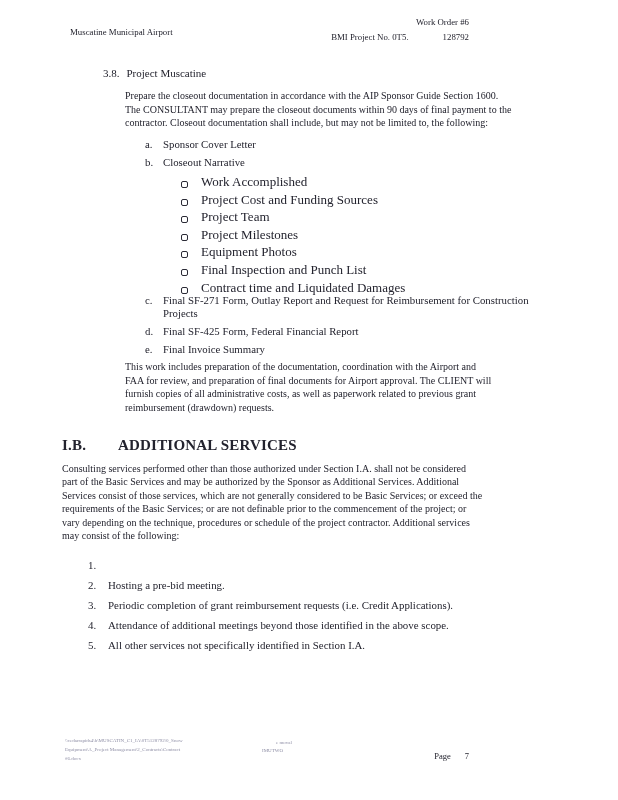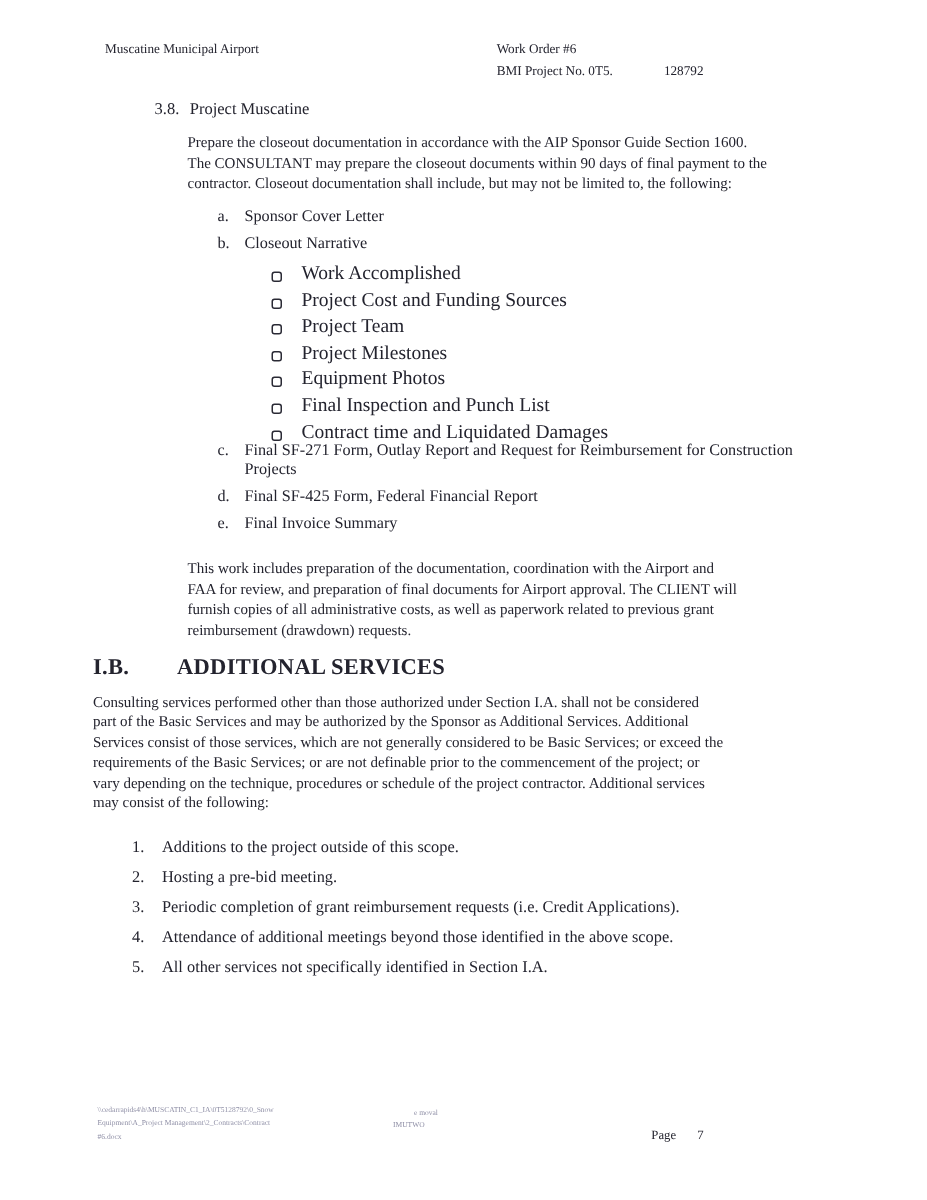--- a/index.html
+++ b/index.html
@@ -3,29 +3,29 @@
 <meta charset="utf-8">
 <style>
   html,body { margin:0; padding:0; background:#ffffff; }
   .page {
     position:relative; width:544px; height:800px; background:#ffffff;
     font-family:"Liberation Serif", serif; color:#23232e; overflow:hidden;
   }
   .pre { white-space:pre-line; }
   
   .hdr-left { position:absolute; top:27px; left:70px; font-size:8.8px; }
-  .hdr-right { position:absolute; top:27px; right:75px; font-size:8.8px; }
+  .hdr-right { position:absolute; top:17px; right:75px; text-align:right; font-size:8.8px; }
   .hdr-proj { margin-top:5px; }
   .hdr-proj .val { display:inline-block; margin-left:34px; }
   
   .h29 { position:absolute; top:67px; left:103px; font-size:11px; }
   .h29 .mk { margin-right:7px; }
   .para { font-size:10px; line-height:13.5px; }
   .p-intro { position:absolute; top:89px; left:125px; width:455px; }
-  .p-closing { position:absolute; top:373px; left:125px; width:455px;font-family:Liberation Serif, serif; }
+  .p-closing { position:absolute; top:360px; left:125px; width:455px;font-family:Liberation Serif, serif; }
   
   .lrow { position:absolute; left:145px; font-size:10.8px; line-height:13.2px; display:flex; }
   .lrow .mk2 { width:18px; flex:0 0 18px; }
   .lrow .txt { width:400px; }
   .row-a { top:138px; } .row-b { top:156px; }
   .row-c { top:294px; } .row-d { top:325px; } .row-e { top:343px; }
   
   .bullets { position:absolute; top:175px; left:181px; }
   .brow { display:flex; align-items:flex-end; margin-bottom:4.6px; font-size:13px; line-height:13px; }
   .circ { width:5px; height:5px; border:1.1px solid #2a2a35; border-radius:2px; margin-top:3.5px; flex:0 0 auto; }
@@ -131,21 +131,20 @@
   <div class="para pre p-addl">Consulting services performed other than those authorized under Section I.A. shall not be considered
 part of the Basic Services and may be authorized by the Sponsor as Additional Services.  Additional
 Services consist of those services, which are not generally considered to be Basic Services; or exceed the
 requirements of the Basic Services; or are not definable prior to the commencement of the project; or
 vary depending on the technique, procedures or schedule of the project contractor.  Additional services
 may consist of the following:</div>
 
   <div class="numlist">
     <div class="nrow">
         <span class="mk2">1.</span>
-        <span class="txt">Additions to the project outside of this scope.</span>
       </div>
     <div class="nrow">
         <span class="mk2">2.</span>
         <span class="txt">Hosting a pre-bid meeting.</span>
       </div>
     <div class="nrow">
         <span class="mk2">3.</span>
         <span class="txt">Periodic completion of grant reimbursement requests (i.e. Credit Applications).</span>
       </div>
     <div class="nrow">

